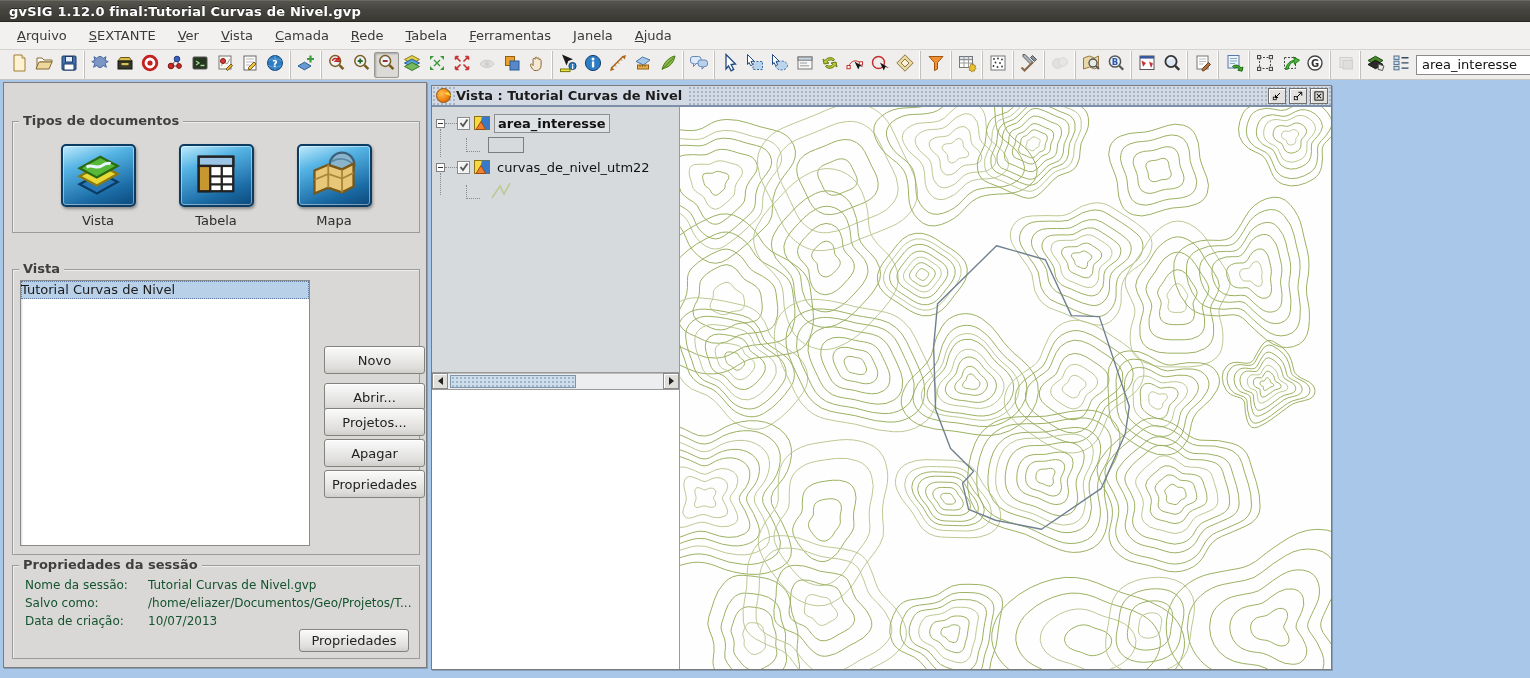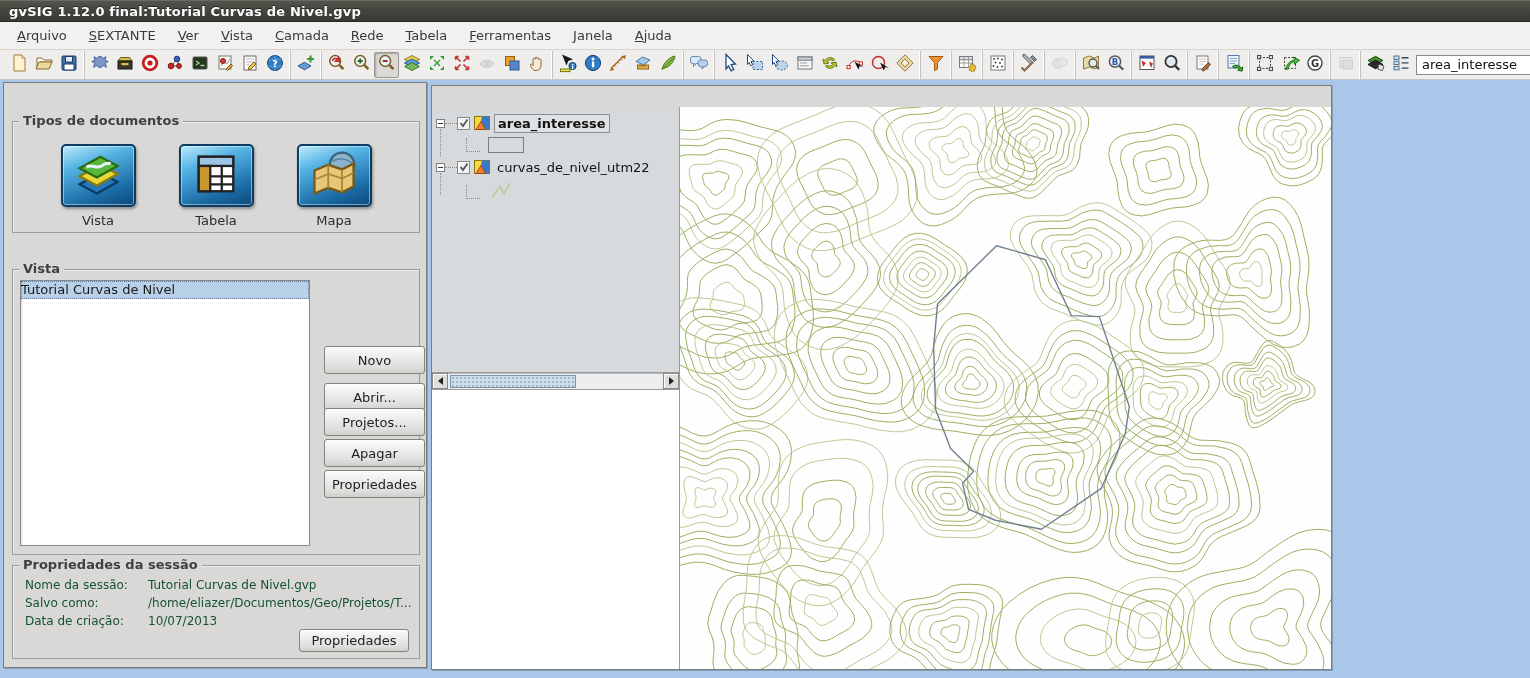--- a/index.html
+++ b/index.html
@@ -587,20 +587,43 @@
           <div class="sess-row" style="top: 48px;">
             <span class="sess-label">Data de criação:</span>
   <span class="sess-value">10/07/2013</span>
           </div>
         </div>
       <button class="btn" style="position:absolute; right:10px; bottom:6px; width:110px; height:23px;">Propriedades</button>
     </div>
   </div>
 
   <div class="iwin" style="left:431px; top:5px; width:901px; height:585px;">
+    <div class="iwin-title active">
+      <span class="app-icon"></span>
+      <span class="wtext">Vista : Tutorial Curvas de Nivel</span>
+      <span class="spacer"></span>
+      <span class="win-btn">
+          <svg viewBox="0 0 16 16">
+            <rect x="3" y="9.5" width="4" height="3.5" fill="none" stroke="#000"></rect>
+            <path d="M12 4l-6 6M6 10V6.5M6 10h3.5" stroke="#000" stroke-width="1.3" fill="none"></path>
+          </svg>
+        </span>
+      <span class="win-btn">
+          <svg viewBox="0 0 16 16">
+            <rect x="3" y="8.5" width="4.5" height="4.5" fill="none" stroke="#000"></rect>
+            <path d="M6 10L13 3M13 3H8.5M13 3v4.5" stroke="#000" stroke-width="1.3" fill="none"></path>
+          </svg>
+        </span>
+      <span class="win-btn">
+          <svg viewBox="0 0 16 16">
+            <rect x="2.5" y="2.5" width="11" height="11" fill="none" stroke="#000" stroke-width="1.2"></rect>
+            <path d="M5 5l6 6M11 5l-6 6" stroke="#000" stroke-width="1.4"></path>
+          </svg>
+        </span>
+    </div>
     <div class="view-body">
       <div class="toc">
         <div class="toc-tree" id="layer-tree">
             <div class="layer-row" style="top:6px">
     <span class="node-box"></span>
     <span class="tree-dash"></span>
     <span class="checkbox">
                 <svg viewBox="0 0 10 10">
                   <path d="M1.5 5l2.5 3L8.5 1.5" stroke="#555" stroke-width="1.8" fill="none"></path>
                 </svg>

